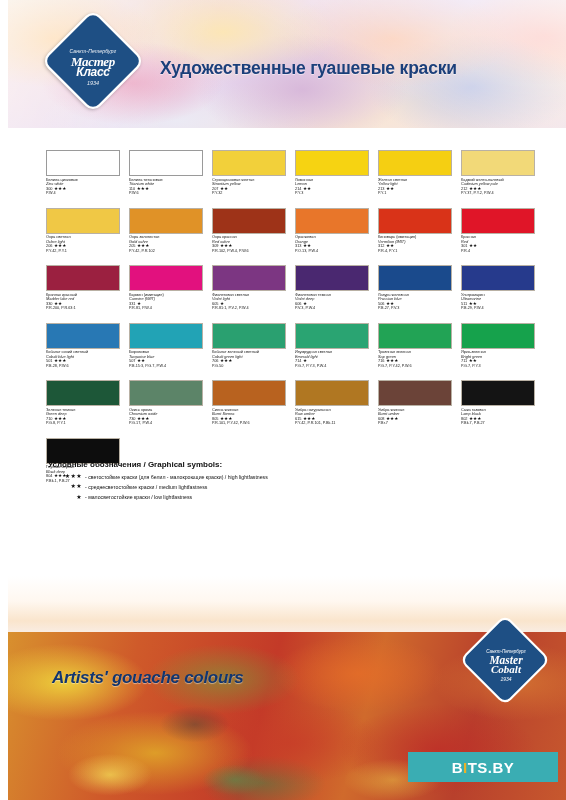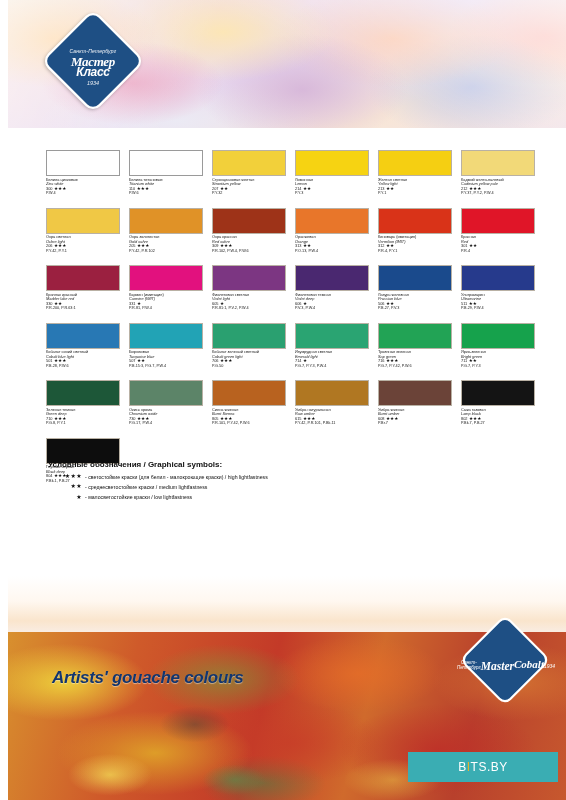--- a/index.html
+++ b/index.html
@@ -126,54 +126,55 @@
     text-shadow:0 1px 1px rgba(255,255,255,.45);
   }
   .footer-logo-wrap { position:absolute; right:32px; bottom:94px; width:72px; height:80px; z-index:5; }
   .footer-diamond {
     position:absolute; left:6px; top:5px; width:58px; height:58px;
     background:#1e4f84; border:2px solid #fff;
     transform:rotate(45deg) scale(1.12); border-radius:8px;
   }
   .footer-logo-text {
     position:absolute; left:0; top:0; width:72px; height:80px;
-    display:flex; flex-direction:row; align-items:center; justify-content:center;
+    display:flex; flex-direction:column; align-items:center; justify-content:center;
     color:#fff; text-align:center; line-height:1.05;
   }
   .fl-city { font-size:4.5px; font-style:italic; }
   .fl-main { font-size:11.5px; font-style:italic; font-weight:bold; font-family:"Liberation Serif",serif; }
   .fl-sub  { font-size:11px; font-style:italic; font-weight:bold; font-family:"Liberation Serif",serif; margin-top:-2px; }
   .fl-year { font-size:5px; font-style:italic; margin-top:1px; }
 
   .bits-badge {
     position:absolute; right:16px; bottom:18px; z-index:6;
     width:150px; height:30px;
     background:#3aadb3;
     display:flex; align-items:center; justify-content:center;
   }
-  .bits-text { font-size:12px; font-weight:normal; color:#ffffff; letter-spacing:.5px;text-align:right; }
+  .bits-text { font-size:15px; font-weight:bold; color:#ffffff; letter-spacing:.5px;text-align:right; }
   .bits-text .dot { color:#e8b22a; }
 </style>
 </head>
 <body>
 
 <div class="page">
 
   <div class="top-band"></div>
 
   <div class="logo-wrap">
     <div class="logo-diamond"></div>
     <div class="logo-text">
       <span class="logo-city">Санкт-Петербург</span>
       <span class="logo-main">Мастер</span>
       <span class="logo-sub">Класс</span>
       <span class="logo-year">1934</span>
     </div>
   </div>
 
+  <div class="header-title">Художественные гуашевые  краски</div>
 
   <div class="grid" id="color-grid">
       <div class="cell">
         <div class="swatch white-sw" style="background: rgb(255, 255, 255);"></div>
         <div class="info">
           <div class="nm-ru">Белила цинковые</div>
           <div class="nm-en">Zinc white</div>
           <div class="code-line">
             <span>300</span>
             <span class="stars">★★★</span>

